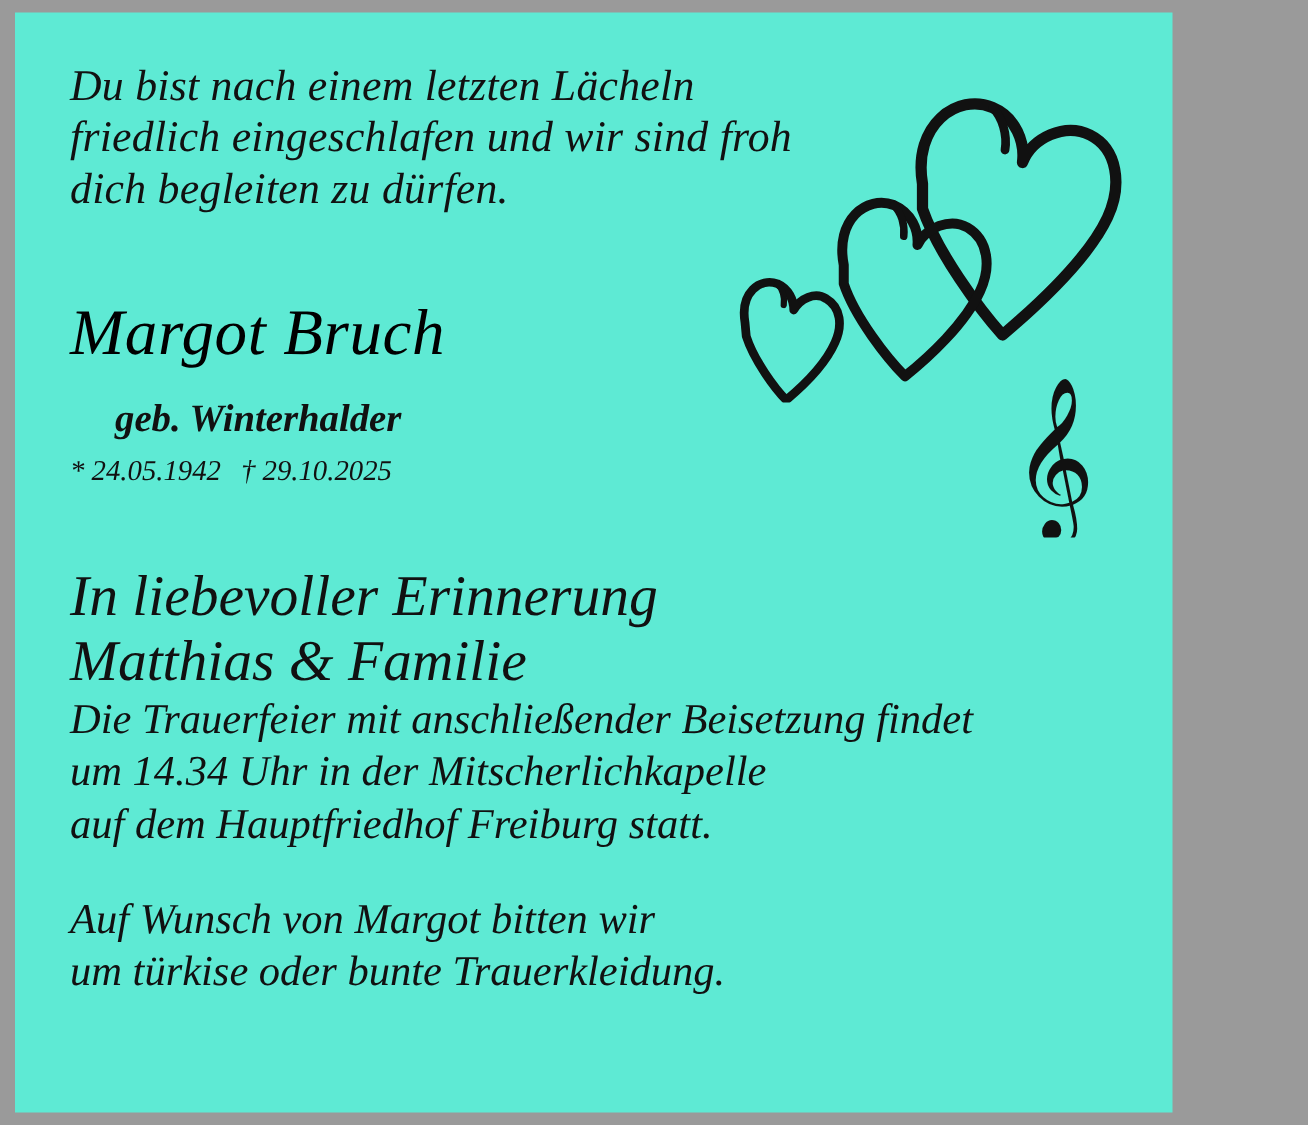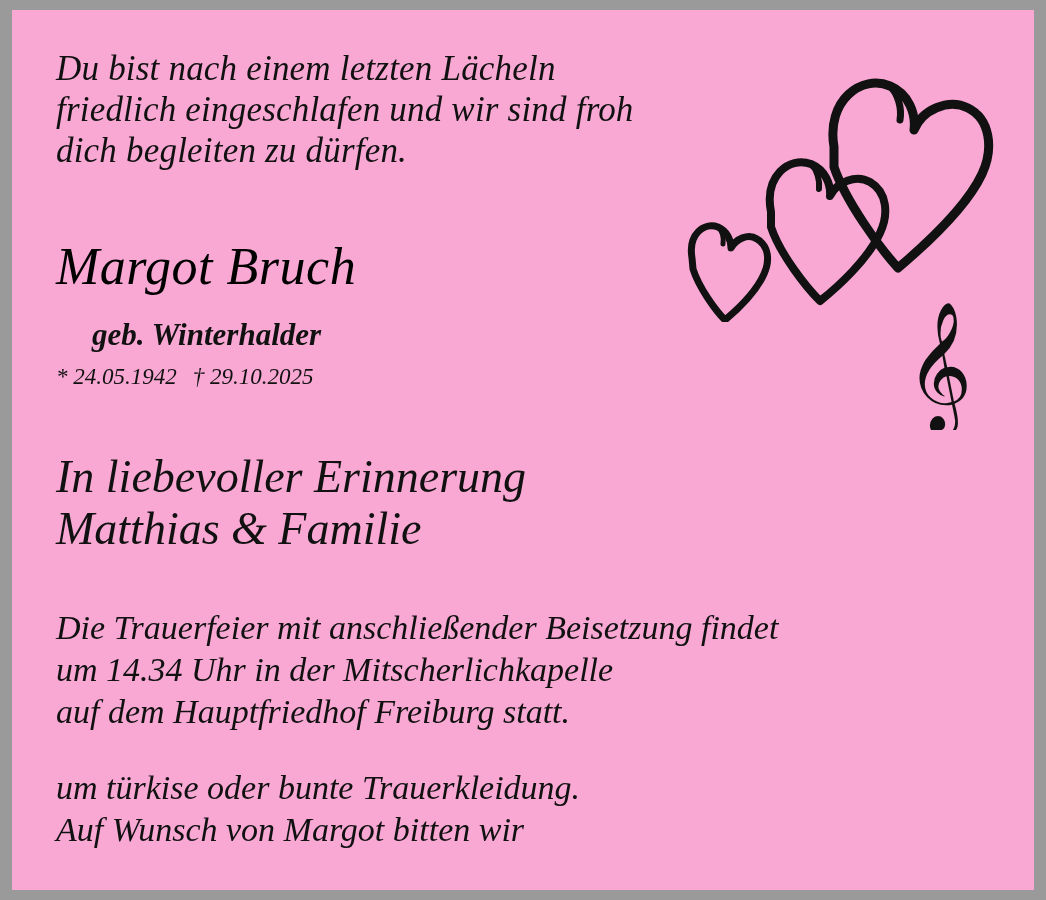--- a/index.html
+++ b/index.html
@@ -10,23 +10,23 @@
   body {
     width: 1046px;
     height: 900px;
     overflow: hidden;
     font-family: "Liberation Serif", serif;
   }
   .obituary {
     position: absolute;
     left: 12px;
     top: 10px;
-    width: 1022px;
+    width: 926px;
     height: 880px;
-    background: #f9a8d4;
+    background: #5eead4;
     box-sizing: border-box;
     overflow: hidden;
   }
   .content {
     position: absolute;
     left: 44px;
     top: 38px;
     width: 950px;
   }
   .intro {
@@ -70,21 +70,20 @@
   .memory {
     margin-top: 52px;
     font-family: "Liberation Serif", serif;
     font-style: italic;
     font-size: 46px;
     line-height: 52px;
     color: #111;
   }
 
   .ceremony {
-    margin-top: 52px;
     font-family: "Liberation Serif", serif;
     font-style: italic;
     font-size: 34px;
     line-height: 42px;
     color: #111;
   }
   .ceremony div { white-space: nowrap; }
 
   .request {
     margin-top: 34px;
@@ -137,22 +136,22 @@
       <div>Matthias &amp; Familie</div>
     </div>
 
     <div class="ceremony">
       <div>Die Trauerfeier mit anschließender Beisetzung findet</div>
       <div>um 14.34 Uhr in der Mitscherlichkapelle</div>
       <div>auf dem Hauptfriedhof Freiburg statt.</div>
     </div>
 
     <div class="request">
+      <div>Auf Wunsch von Margot bitten wir</div>
       <div>um türkise oder bunte Trauerkleidung.</div>
-      <div>Auf Wunsch von Margot bitten wir</div>
     </div>
 
   </div>
 
   <div class="hearts">
     <svg viewBox="0 0 320 250" width="320" height="250" xmlns="http://www.w3.org/2000/svg">
 
       <path d="M158 75 C150 28 186 2 214 14 C233 22 240 42 238 58 C246 38 272 26 292 36 C314 47 318 76 306 102 C290 136 248 174 222 196 C204 176 170 130 158 95 Z" fill="none" stroke="#111" stroke-width="9" stroke-linecap="round" stroke-linejoin="round"></path>
       <path d="M214 14 C222 22 226 36 224 48" fill="none" stroke="#111" stroke-width="7" stroke-linecap="round"></path>
 

